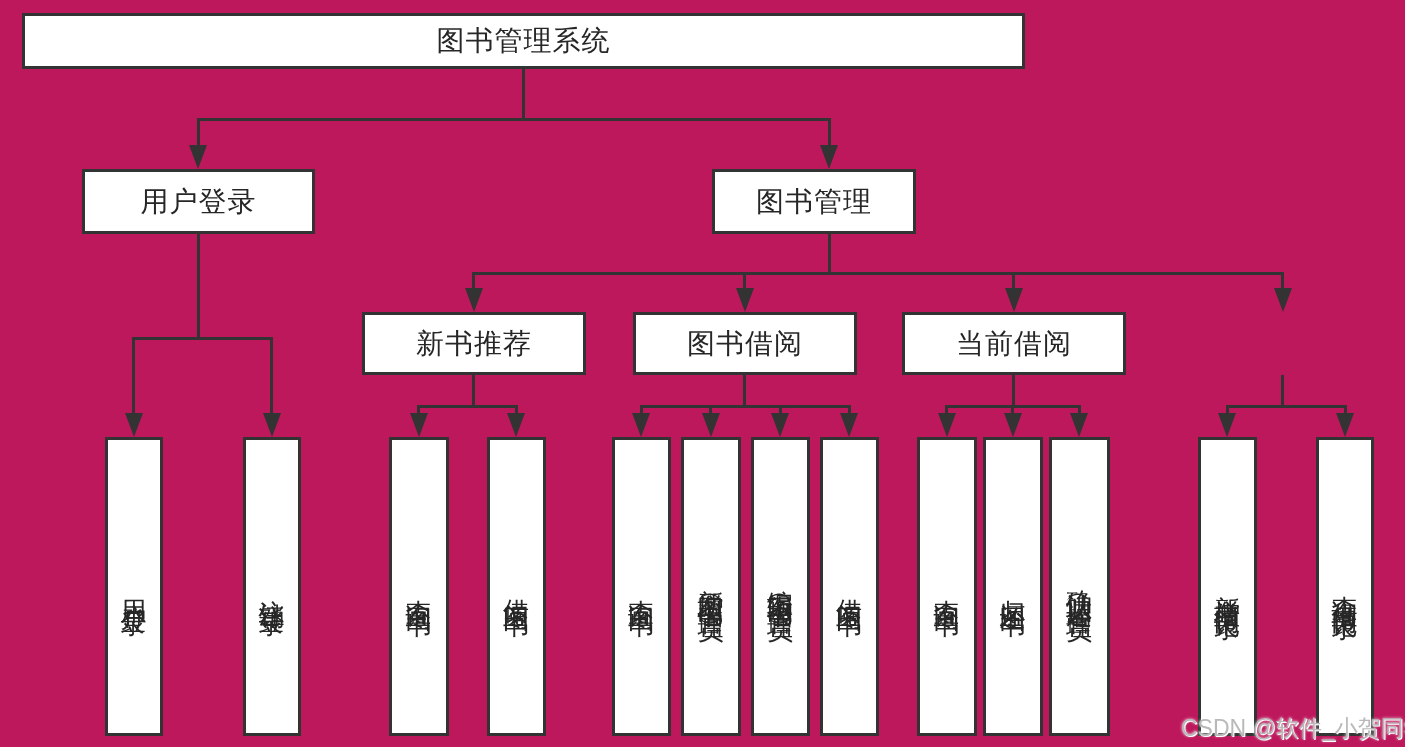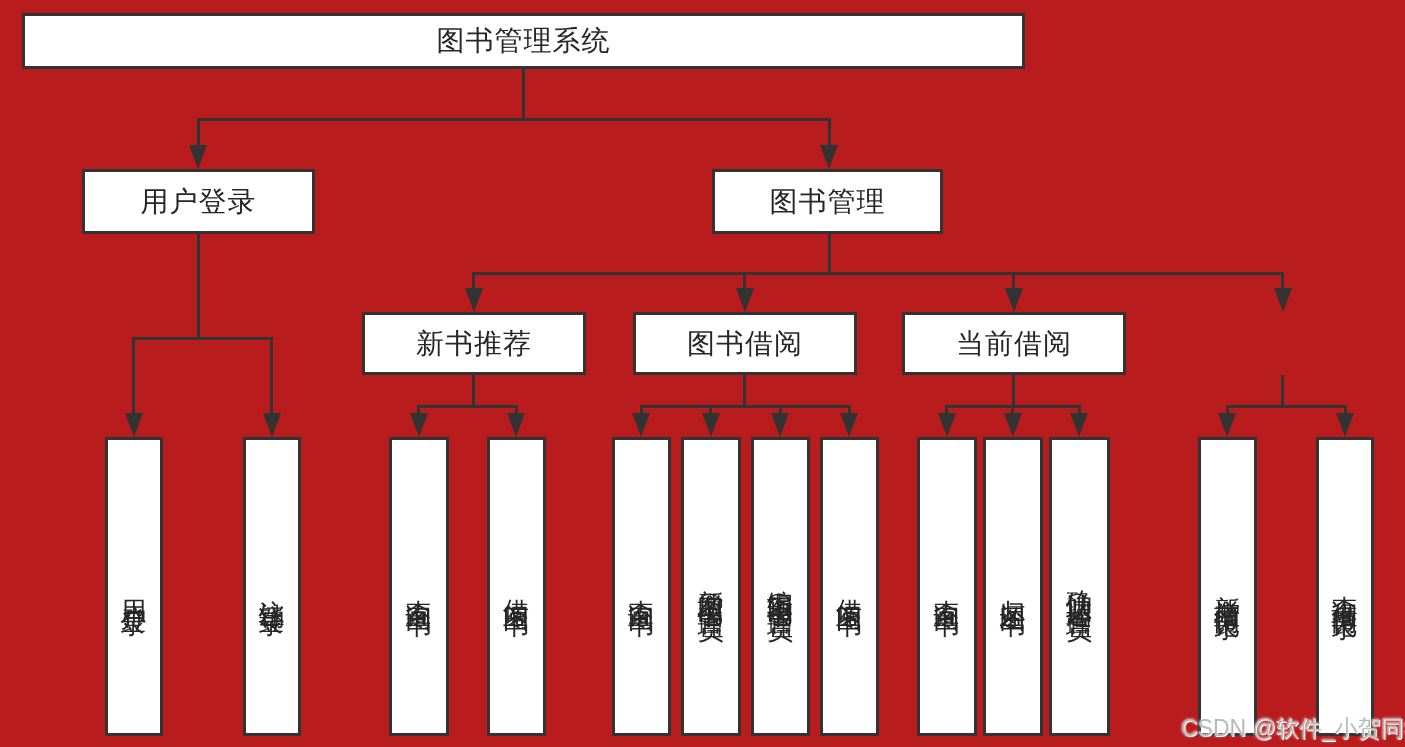--- a/index.html
+++ b/index.html
@@ -1,18 +1,18 @@
 <!DOCTYPE html>
 <html><head>
 <meta charset="utf-8">
 <style>
   html,body { margin:0; padding:0; background:#ffffff; }
   #stage {
     position:relative; width:1405px; height:747px;
-    background:#b91c1c; overflow:hidden;
+    background:#be185d; overflow:hidden;
     font-family:"Liberation Sans","DejaVu Sans",sans-serif;
     color:#262626;
   }
   .box {
     position:absolute; box-sizing:border-box;
     border:3px solid #333333; background:#ffffff;
     display:flex; align-items:center; justify-content:center;
   }
   .hbox { font-size:28px; letter-spacing:1px; white-space:nowrap; }
   .vbox { font-size:26px; }
@@ -51,21 +51,21 @@
 
   <div class="vline" style="left:197px; top:118px; height:29px;"></div>
   <div class="arrowhead" style="left:189px; top:145px;"></div>
 
   <div class="vline" style="left:828px; top:118px; height:29px;"></div>
   <div class="arrowhead" style="left:820px; top:145px;"></div>
 
   <div class="box hbox" style="left:82px; top:169px; width:233px; height:65px;">
     <span>用户登录</span>
   </div>
-  <div class="box hbox" style="left:712px; top:169px; width:231px; height:65px;font-family:Liberation Serif, serif;">
+  <div class="box hbox" style="left:712px; top:169px; width:204px; height:65px;font-family:Liberation Serif, serif;">
     <span>图书管理</span>
   </div>
 
   <div class="vline" style="left:197px; top:234px; height:105px;"></div>
   <div class="hline" style="left:132px; top:337px; width:141px;"></div>
   <div class="vline" style="left:132px; top:337px; height:78px;"></div>
   <div class="arrowhead" style="left:125px; top:413px;"></div>
   <div class="vline" style="left:270px; top:337px; height:78px;"></div>
   <div class="arrowhead" style="left:263px; top:413px;"></div>
 

